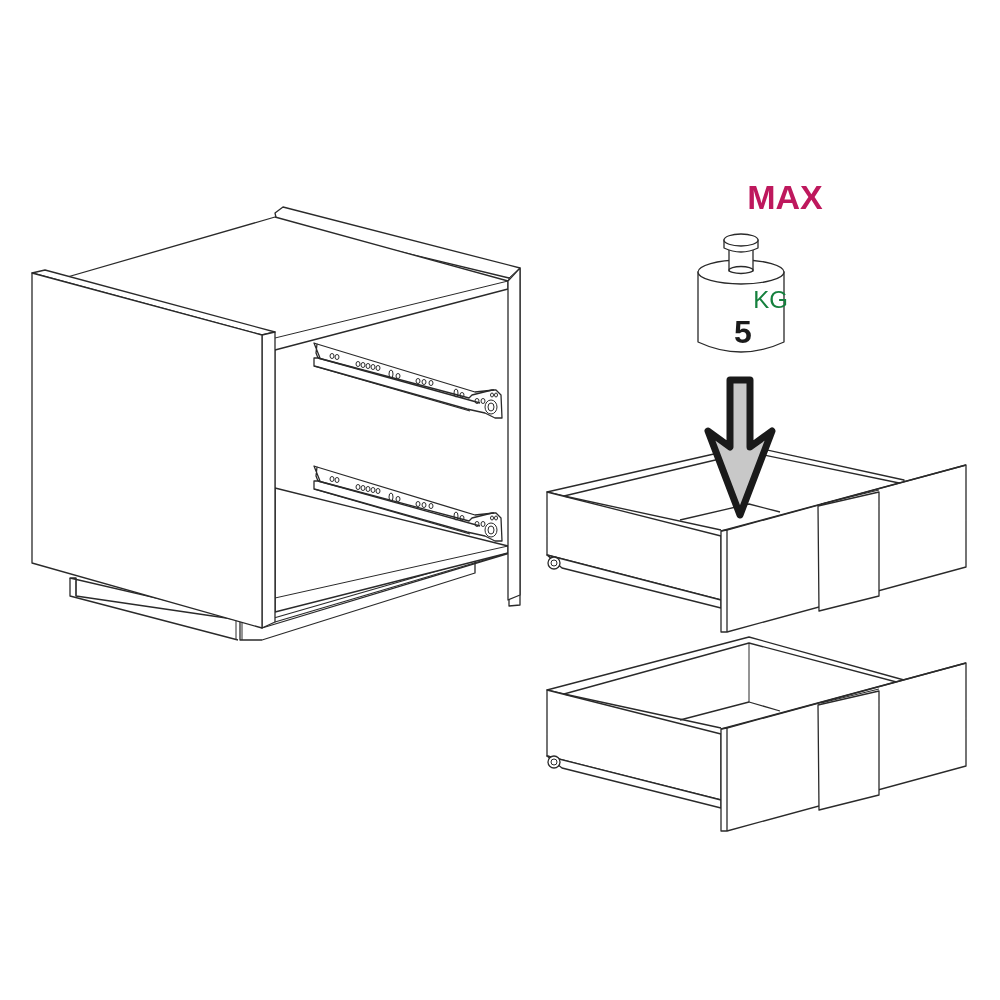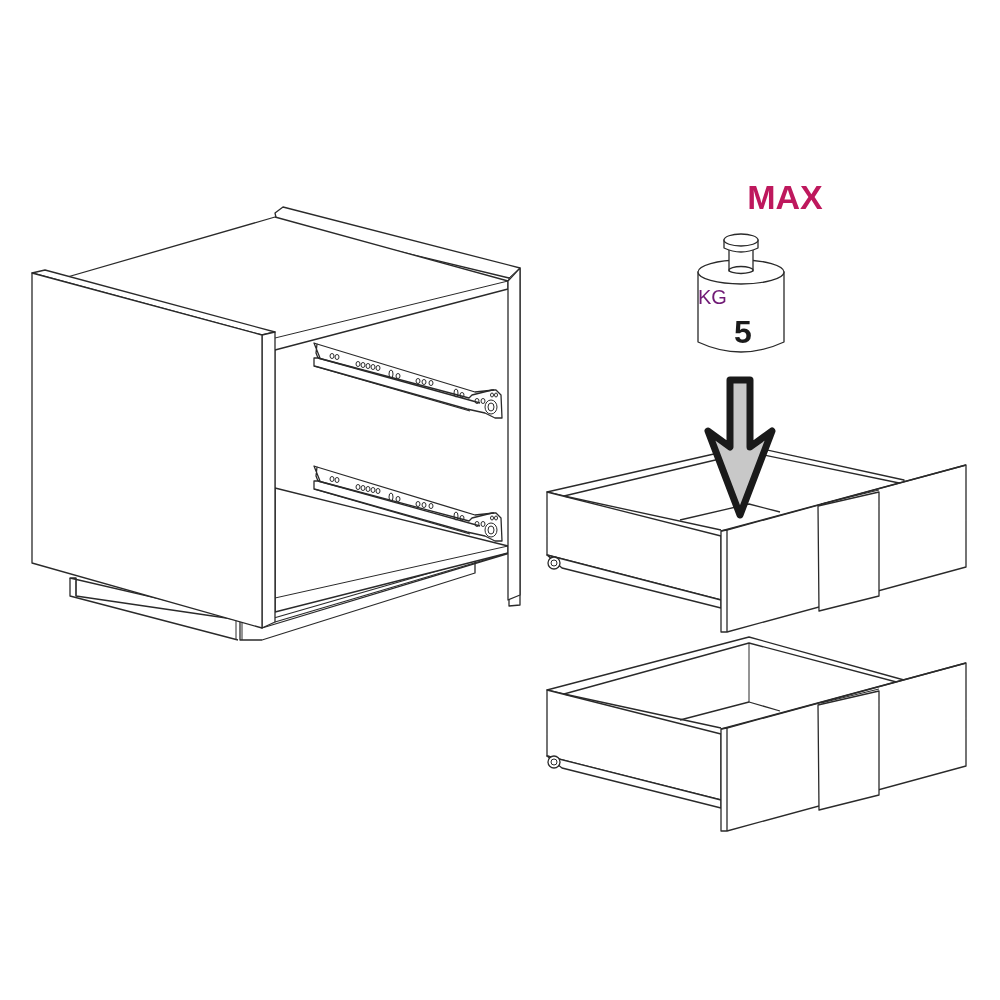--- a/index.html
+++ b/index.html
@@ -2,21 +2,21 @@
 <html><head>
 <meta charset="utf-8">
 <style>
   html, body { margin: 0; padding: 0; background: #ffffff; }
   body { width: 1000px; height: 1000px; position: relative; overflow: hidden; font-family: "Liberation Sans", sans-serif; }
   svg { position: absolute; left: 0; top: 0; }
   .ln { fill: #ffffff; stroke: #2a2a2a; stroke-width: 1.3; stroke-linejoin: round; }
   .ln-open { fill: none; stroke: #2a2a2a; stroke-width: 1.3; stroke-linejoin: round; }
   .thin { fill: none; stroke: #2a2a2a; stroke-width: 1; }
   .label-max { position: absolute; left: 700px; top: 178px; width: 82px; text-align: center; font-size: 34px; font-weight: bold; color: #be185d; letter-spacing: 0px; margin-left: 44px; }
-  .label-kg { position: absolute; left: 698px; top: 286px; width: 90px; text-align: left; font-size: 20px; color: #701a75; }
+  .label-kg { position: absolute; left: 698px; top: 286px; width: 90px; text-align: right; font-size: 24px; color: #15803d; }
   .label-num { position: absolute; left: 698px; top: 314px; width: 90px; text-align: center; font-size: 32px; font-weight: bold; color: #1a1a1a; }
 </style>
 </head>
 <body>
 
 <svg width="1000" height="1000" viewBox="0 0 1000 1000">
 
   <g>
 
     <polygon class="ln" points="70,578 76,578 76,596 240,620 240,640 262,640 475,573 475,560 260,622 70,578"></polygon>

